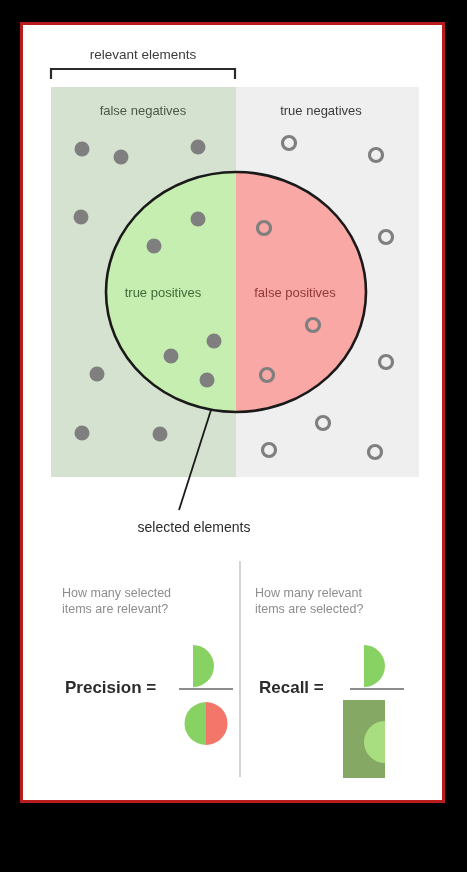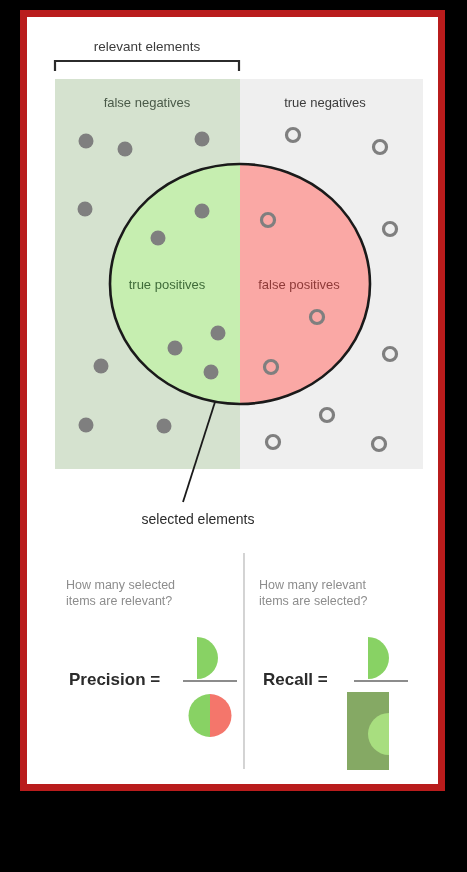--- a/index.html
+++ b/index.html
@@ -16,25 +16,25 @@
   }
   #root {
     position: relative;
     width: 467px;
     height: 872px;
     background: #000000;
   }
   #canvas {
     position: absolute;
     left: 20px;
-    top: 10px;
+    top: 22px;
     width: 425px;
     height: 781px;
     background: #ffffff;
-    border: 7px solid #b91c1c;
+    border: 3px solid #b91c1c;
     box-sizing: border-box;
     overflow: hidden;
   }
   #diagram-svg {
     position: absolute;
     left: 0;
     top: 0;
     width: 425px;
     height: 781px;
     display: block;

